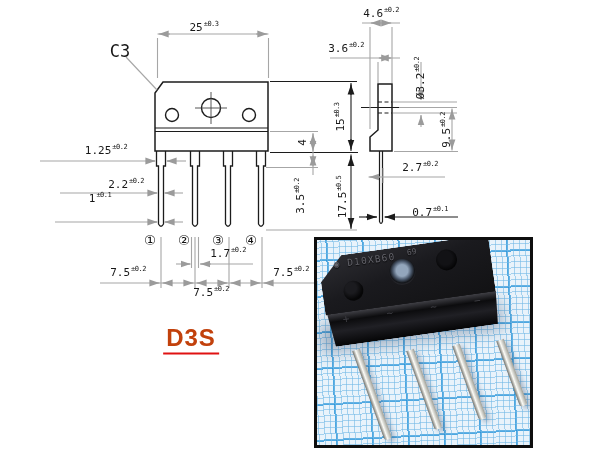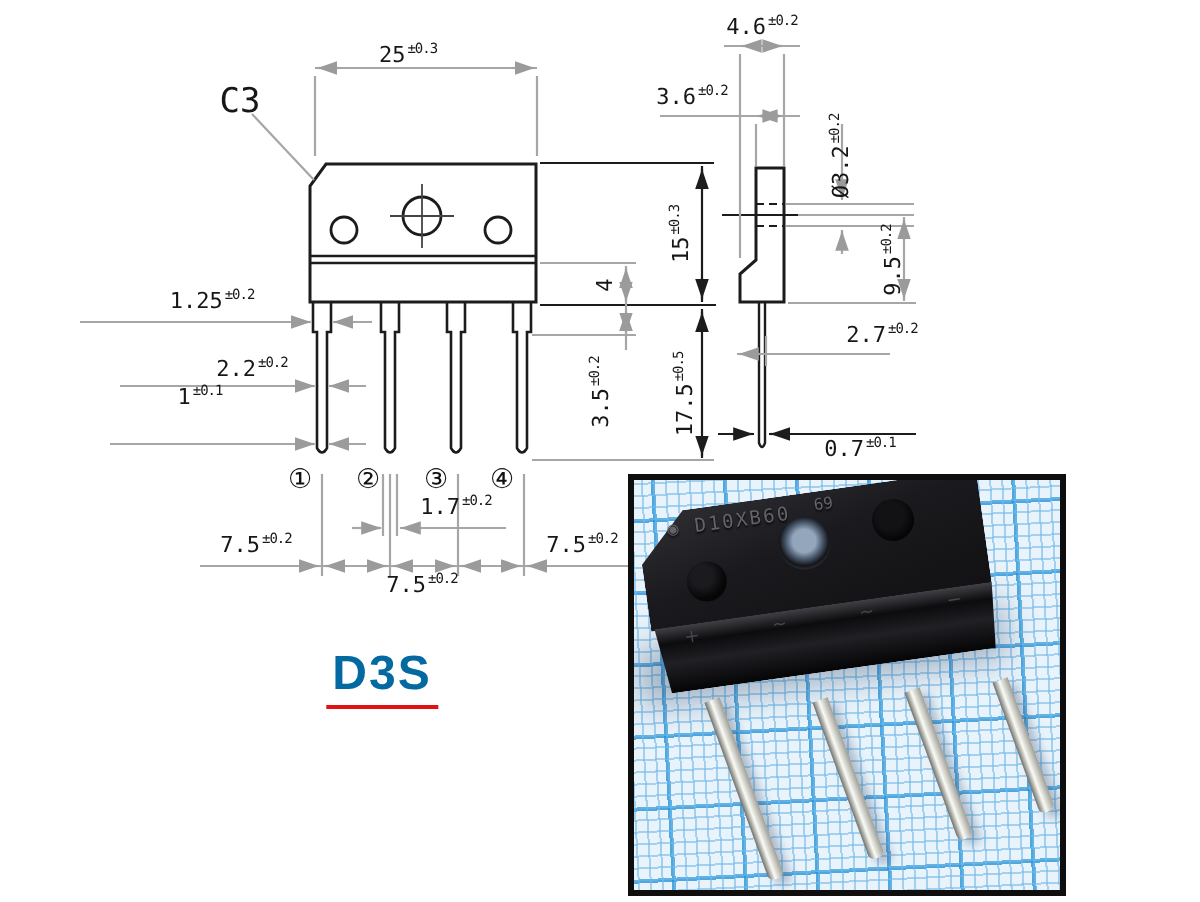--- a/index.html
+++ b/index.html
@@ -6,21 +6,21 @@
   .canvas{position:relative;width:600px;height:451px;background:#ffffff;overflow:hidden;
           font-family:"DejaVu Sans Mono",monospace;}
   svg{position:absolute;left:0;top:0;}
   .lbl{position:absolute;font:11px "DejaVu Sans Mono",monospace;color:#171717;
        white-space:nowrap;transform:translate(-50%,-50%);}
   .lbl sup{font-size:7px;vertical-align:4.5px;margin-left:1px;letter-spacing:-0.5px;}
   .rot{transform:translate(-50%,-50%) rotate(-90deg);}
   .pinlab{position:absolute;font:13.5px "DejaVu Sans",sans-serif;color:#111;
           transform:translate(-50%,-50%);}
   .d3s{position:absolute;left:191px;top:339px;transform:translate(-50%,-50%);
-       font:bold 24px "Liberation Sans",sans-serif;color:#0369a1;
+       font:bold 24px "Liberation Sans",sans-serif;color:#c2410c;
        border-bottom:2.5px solid #e01212;padding:0 3px 1px 3px;letter-spacing:1px;}
   
   .photo{position:absolute;left:314px;top:237px;width:213px;height:205px;
          border:3px solid #0e0e0e;overflow:hidden;background:#e9f3fb;}
   .grid{position:absolute;left:-20px;top:-20px;width:260px;height:250px;
         transform:rotate(-3deg);
         background-image:
           repeating-linear-gradient(0deg, rgba(125,195,235,0) 0 5px, rgba(115,185,230,.6) 5px 6px),
           repeating-linear-gradient(90deg, rgba(125,195,235,0) 0 5px, rgba(115,185,230,.6) 5px 6px),
           repeating-linear-gradient(0deg, rgba(0,0,0,0) 0 34px, rgba(38,148,218,.8) 34px 36px),
@@ -202,23 +202,23 @@
   <div class="lbl rot" style="left:340px;top:117px;">
     <span>15</span><sup>±0.3</sup></div>
   <div class="lbl rot" style="left:302px;top:142px;">
     <span>4</span><sup></sup></div>
   <div class="lbl rot" style="left:446px;top:130px;">
     <span>9.5</span><sup>±0.2</sup></div>
   <div class="lbl rot" style="left:300px;top:196px;">
     <span>3.5</span><sup>±0.2</sup></div>
   <div class="lbl rot" style="left:342px;top:197px;">
     <span>17.5</span><sup>±0.5</sup></div>
-  <div class="lbl" style="left:420px;top:167px;margin-left:21px;">
+  <div class="lbl" style="left:420px;top:167px;">
     <span>2.7</span><sup>±0.2</sup></div>
-  <div class="lbl" style="left:430px;top:224px;text-align:center;">
+  <div class="lbl" style="left:430px;top:212px;text-align:center;">
     <span>0.7</span><sup>±0.1</sup></div>
   <div class="lbl" style="left:106px;top:150px;">
     <span>1.25</span><sup>±0.2</sup></div>
   <div class="lbl" style="left:126px;top:184px;">
     <span>2.2</span><sup>±0.2</sup></div>
   <div class="lbl" style="left:100px;top:198px;">
     <span>1</span><sup>±0.1</sup></div>
   <div class="lbl" style="left:228px;top:253px;">
     <span>1.7</span><sup>±0.2</sup></div>
   <div class="lbl" style="left:128px;top:272px;">

